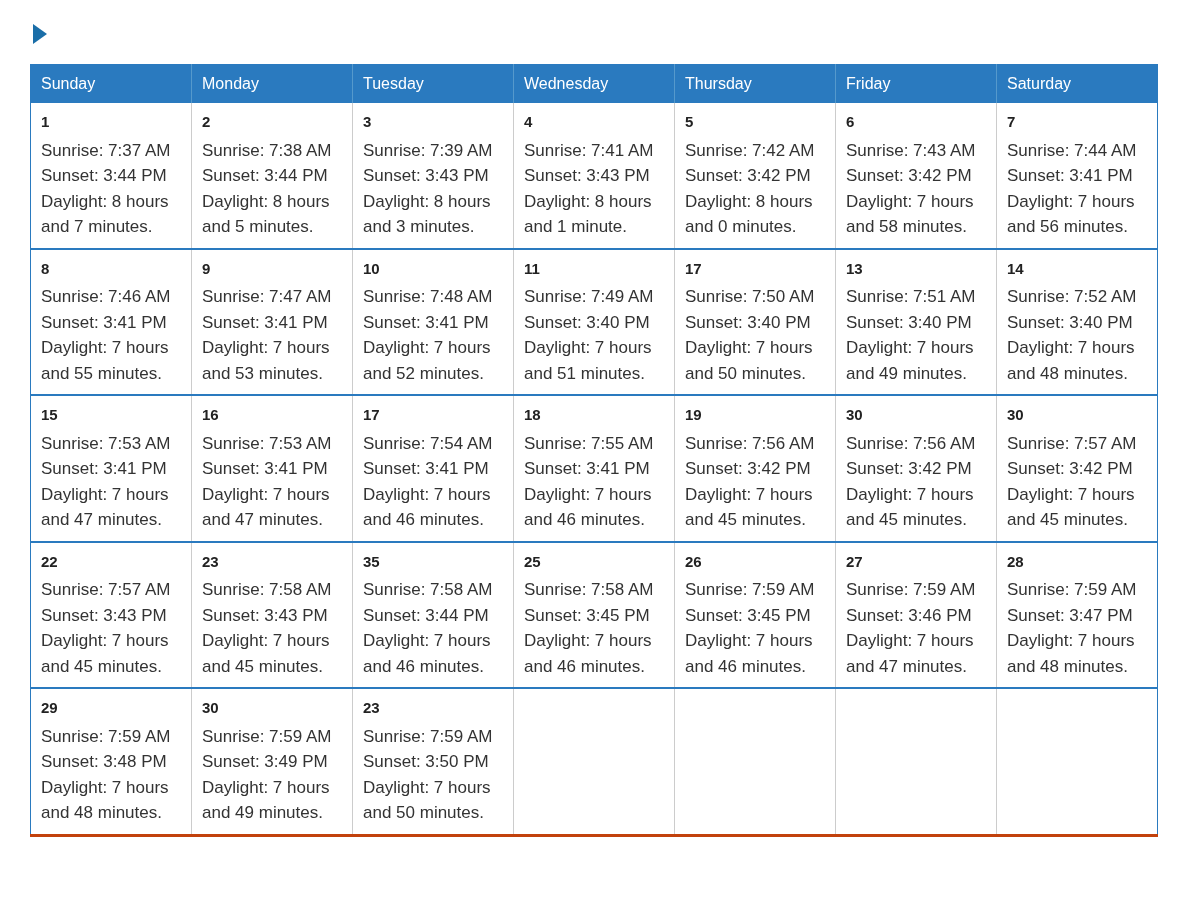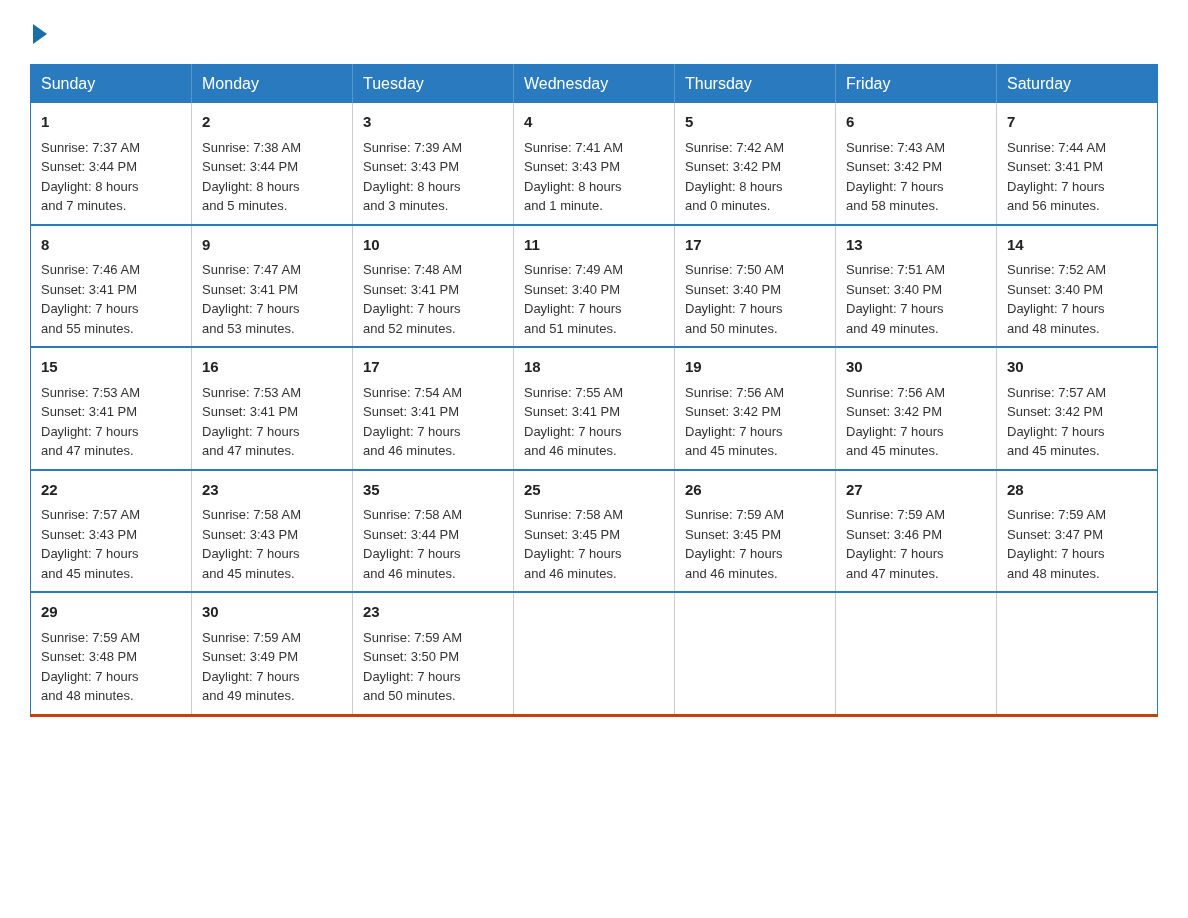--- a/index.html
+++ b/index.html
@@ -95,21 +95,21 @@
       border-bottom: 3px solid #c2410c;
     }
     .day-number {
       font-size: 15px;
       font-weight: bold;
       margin-bottom: 4px;
       display: block;
       color: #222;
     }
     .day-info {
-      font-size: 13px;
+      font-size: 17px;
       color: #333;
       line-height: 1.5;
     }
     .empty-cell {
       background: #fff;
     }
   </style>
 </head>
 <body>
 

